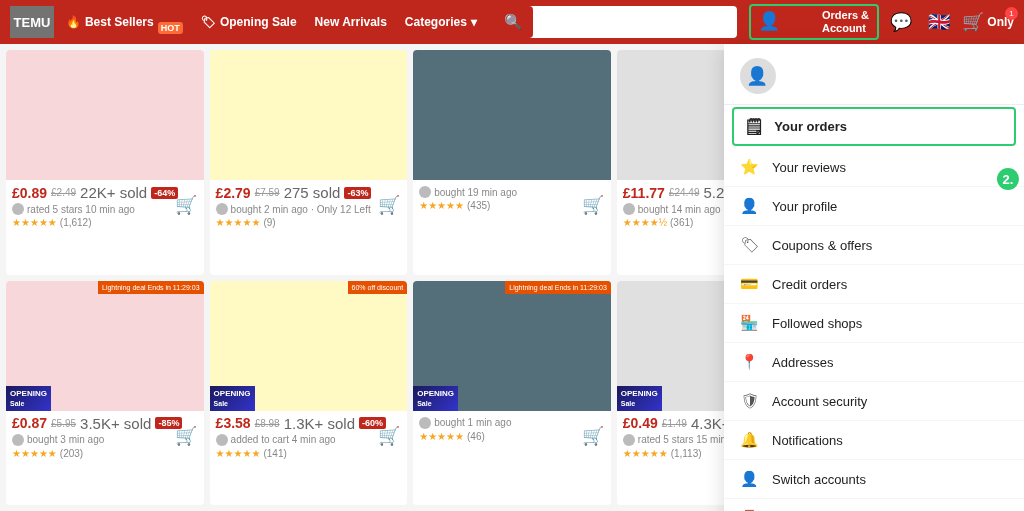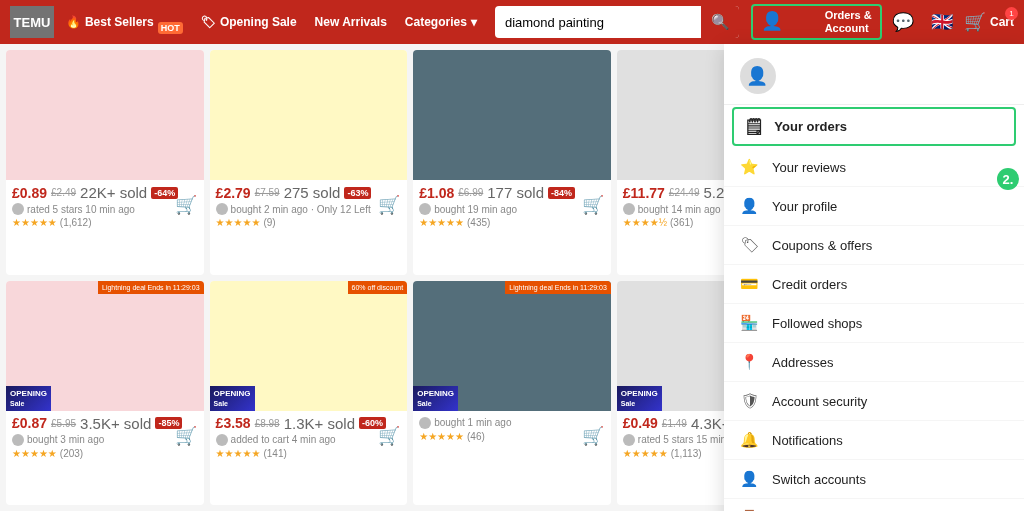--- a/index.html
+++ b/index.html
@@ -267,40 +267,39 @@
   <div class="nav-btn">
     <span>New Arrivals</span>
   </div>
 
   <div class="nav-btn">
     <span>Categories</span>
     <span>▾</span>
   </div>
 
   <div class="search-bar">
-    <input type="text" value="diamond painting" style="">
     <button class="search-btn">🔍</button>
   </div>
 
   <div style="position:relative; flex-shrink:0;">
     <button class="orders-account-btn">
       <span style="font-size:18px;">👤</span>
       <span style="white-space:pre; text-align:left;margin-left:36px;">Orders &amp;
 Account</span>
     </button>
     <div class="step-badge step1">1.</div>
   </div>
 
   <div class="icon-btn" style="font-size:18px;">💬</div>
   <div class="icon-btn" style="font-size:18px;">🇬🇧</div>
 
   <div style="position:relative; flex-shrink:0;">
     <div class="cart-btn">
       <span style="font-size:18px;">🛒</span>
-      <span style="font-size:12px; color:white; font-weight:600;">Cart</span>
+      <span style="font-size:12px; color:white; font-weight:600;">Only</span>
     </div>
     <div class="cart-badge">1</div>
   </div>
 </div>
 
 <div class="bg-layer">
 
   <div id="products-container" style="display:contents;"><div class="product-card">
         <div style="width: 100%; height: 130px; background: rgb(248, 215, 218); display: flex; align-items: center; justify-content: center; font-size: 10px; color: rgb(102, 102, 102); position: relative;"></div>
         <span style="position: absolute; right: 6px; top: 144px; font-size: 18px; color: rgb(192, 39, 28); cursor: pointer;">🛒</span>
@@ -336,26 +335,20 @@
           </div>
           <div class="rating-row">
             <span class="stars">★★★★★</span>
             <span>(9)</span>
           </div>
         </div>
       </div><div class="product-card">
         <div style="width: 100%; height: 130px; background: rgb(84, 110, 122); display: flex; align-items: center; justify-content: center; font-size: 10px; color: rgb(102, 102, 102); position: relative;"></div>
         <span style="position: absolute; right: 6px; top: 144px; font-size: 18px; color: rgb(192, 39, 28); cursor: pointer;">🛒</span>
         <div class="product-info">
-          <div class="price-row">
-      <span class="price-main">£1.08</span>
-      <span class="price-orig">£6.99</span>
-      <span class="sold-info">177 sold</span>
-      <span class="discount-badge">-84%</span>
-    </div>
           <div class="buyer-info">
             <span style="width:12px;height:12px;border-radius:50%;background:#bbb;display:inline-block;"></span>
             <span>bought 19 min ago</span>
           </div>
           <div class="rating-row">
             <span class="stars">★★★★★</span>
             <span>(435)</span>
           </div>
         </div>
       </div><div class="product-card">

